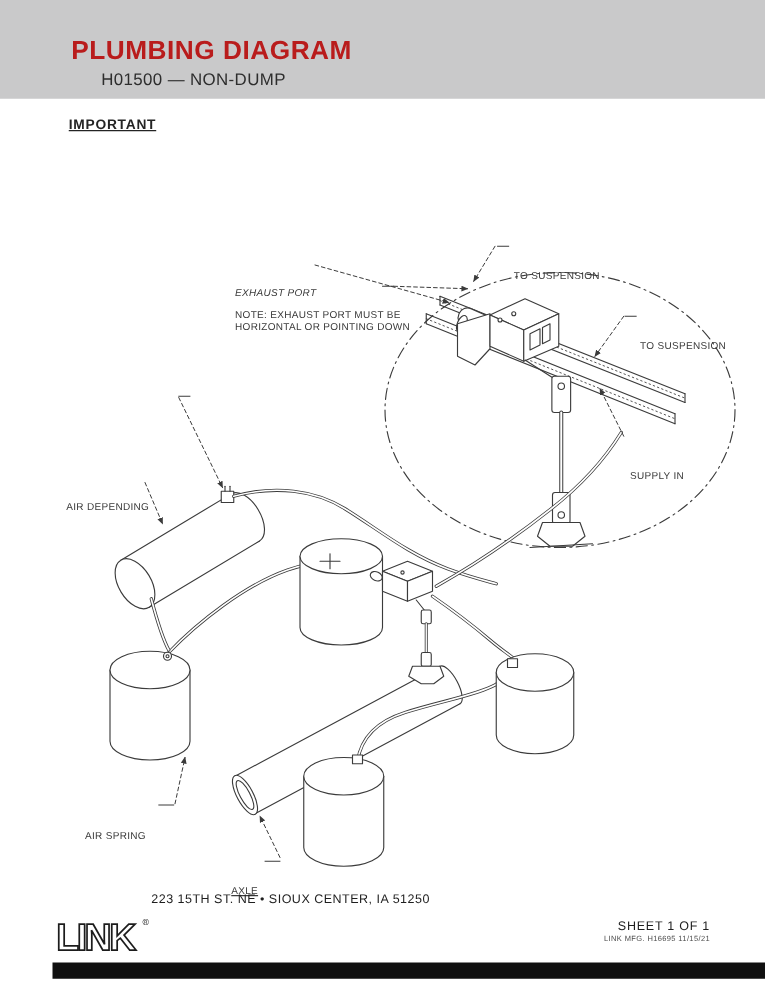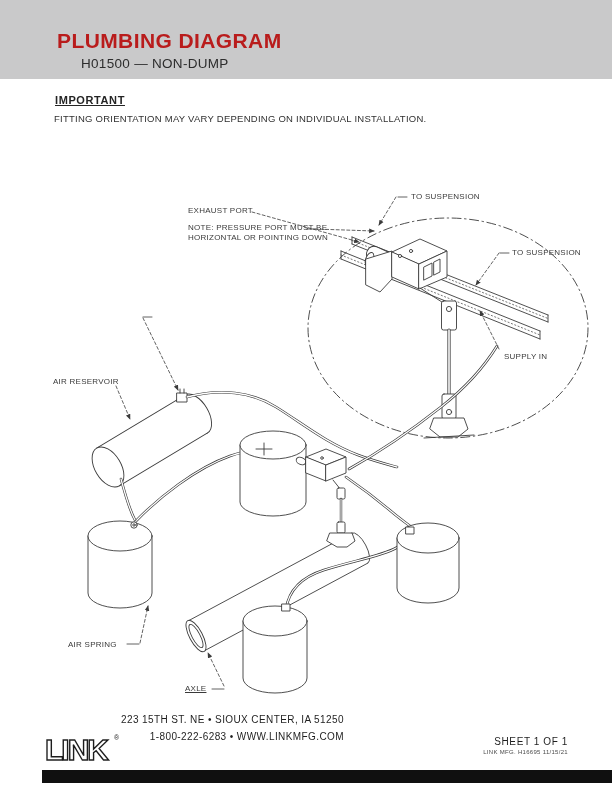--- a/index.html
+++ b/index.html
@@ -22,21 +22,21 @@
   .important-line2 { position:absolute; left:54px; top:132px; font-size:9.5px; color:#303030; letter-spacing:.25px; }
 
   
   svg.diagram { position:absolute; left:0; top:0; width:612px; height:792px;
                 stroke:#3b3b3b; fill:none; stroke-width:.9; stroke-linecap:round; stroke-linejoin:round; }
   svg.diagram .leader { stroke-dasharray:3 2.3; stroke-width:.8; }
   svg.diagram .hair  { stroke-width:.8; }
 
   
   .dlabel { position:absolute; font-size:8px; line-height:10px; letter-spacing:.25px;
-            color:#3a3a3a; white-space:nowrap; }
+            color:#3a3a3a; white-space:nowrap;margin-top:24px; }
 
   
   .footer-logo { position:absolute; left:44px; top:730px; }
   .addr { position:absolute; left:121px; top:712px; font-size:10px; line-height:16.5px;
           color:#1e1e1e; letter-spacing:.4px; white-space:nowrap;text-align:right; }
   .sheet { position:absolute; right:44px; top:736px; font-size:10px; color:#1e1e1e;
            letter-spacing:.6px; text-align:left; }
   .docref { position:absolute; right:44px; top:749px; font-size:6px; color:#4a4a4a;
             letter-spacing:.3px; text-align:right; }
   .footer-bar { position:absolute; left:42px; top:770px; width:570px; height:13px; background:#101010; }
@@ -44,21 +44,20 @@
 </head>
 <body>
 
 <div class="page">
 
   <div class="header-band"></div>
   <div class="doc-title">PLUMBING DIAGRAM</div>
   <div class="doc-subtitle">H01500 — NON-DUMP</div>
 
   <div class="important-heading">IMPORTANT</div>
-  <div class="important-line1">FITTING ORIENTATION MAY VARY DEPENDING ON INDIVIDUAL INSTALLATION.</div>
 
   <svg class="diagram" viewBox="0 0 612 792">
     <defs>
       <marker id="arr" viewBox="0 0 6 6" refX="5.2" refY="3" markerWidth="7" markerHeight="7" orient="auto-start-reverse">
         <path d="M0,0.5 L6,3 L0,5.5 Z" fill="#3b3b3b" stroke="none"></path>
       </marker>
     </defs>
 
     <ellipse cx="448" cy="328" rx="140" ry="110" stroke-dasharray="9 3.5 1.5 3.5"></ellipse>
 
@@ -189,37 +188,36 @@
     <g class="hair">
       <line x1="306" y1="229" x2="315" y2="229"></line>
       <line x1="398" y1="197" x2="407" y2="197"></line>
       <line x1="500" y1="253" x2="509" y2="253"></line>
       <line x1="152" y1="317" x2="143" y2="317"></line>
       <line x1="127" y1="644" x2="139" y2="644"></line>
       <line x1="212" y1="689" x2="224" y2="689"></line>
     </g>
   </svg>
 
-  <div class="dlabel" style="left:188px; top:206px;">EXHAUST PORT</div>
+  <div class="dlabel" style="left:188px; top:206px;font-style:italic;">EXHAUST PORT</div>
   <div class="dlabel" style="left:188px; top:223px;">
-    <div>NOTE: PRESSURE PORT MUST BE</div>
+    <div>NOTE: EXHAUST PORT MUST BE</div>
     <div>HORIZONTAL OR POINTING DOWN</div>
   </div>
   <div class="dlabel" style="left:411px; top:192px;">TO SUSPENSION</div>
   <div class="dlabel" style="left:512px; top:248px;">TO SUSPENSION</div>
   <div class="dlabel" style="left:504px; top:352px;">SUPPLY IN</div>
-  <div class="dlabel" style="left:53px; top:377px;">AIR RESERVOIR</div>
+  <div class="dlabel" style="left:53px; top:377px;">AIR DEPENDING</div>
   <div class="dlabel" style="left:68px; top:640px;">AIR SPRING</div>
   <div class="dlabel" style="left:185px; top:684px;text-decoration:underline;">AXLE</div>
 
   <svg class="footer-logo" width="80" height="38" viewBox="0 0 80 38">
     <text x="1" y="30" font-family="Liberation Sans, sans-serif" font-size="30" font-weight="bold" letter-spacing="-2" fill="#ffffff" stroke="#1c1c1c" stroke-width="1.4">LINK</text>
     <text x="70" y="10" font-family="Liberation Sans, sans-serif" font-size="7" fill="#1c1c1c">®</text>
   </svg>
   <div class="addr">
     <div>223 15TH ST. NE • SIOUX CENTER, IA 51250</div>
-    <div>1-800-222-6283 • WWW.LINKMFG.COM</div>
   </div>
   <div class="sheet">SHEET 1 OF 1</div>
   <div class="docref">LINK MFG. H16695  11/15/21</div>
   <div class="footer-bar"></div>
 
 </div>
 
 </body></html>

